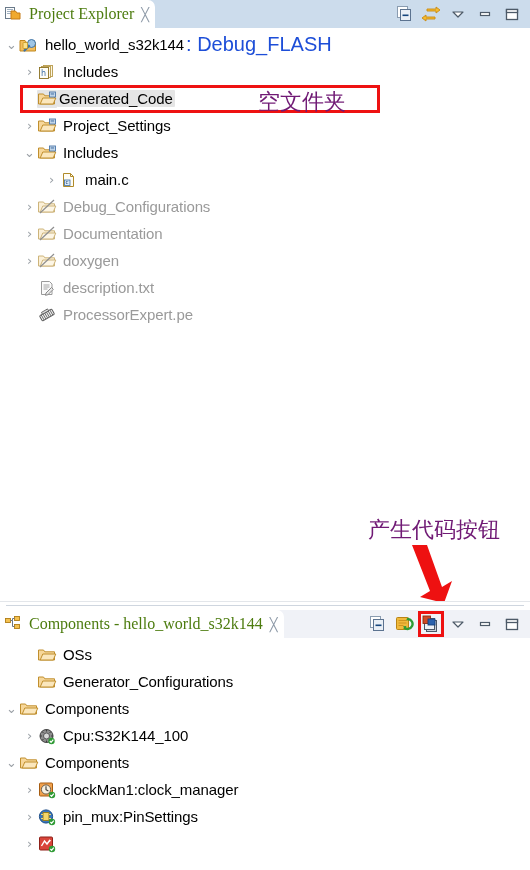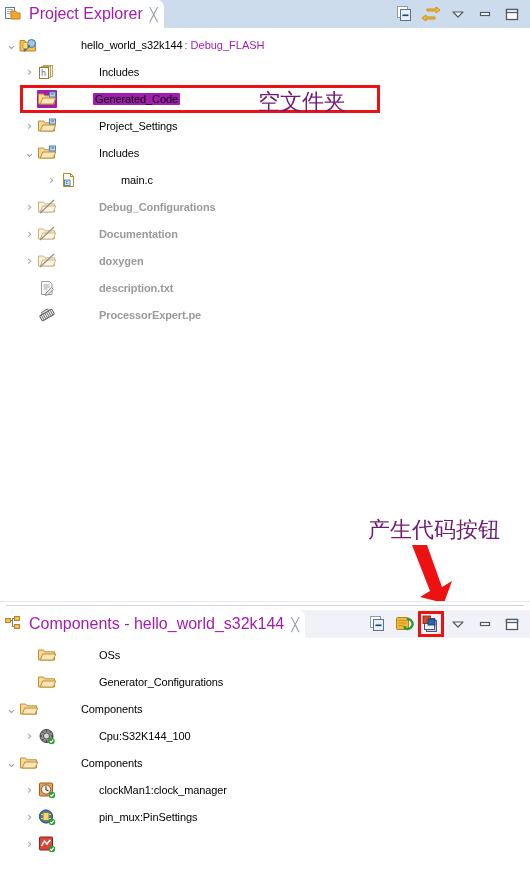--- a/index.html
+++ b/index.html
@@ -34,23 +34,24 @@
     padding: 0 6px 0 4px;
     background: #ffffff;
     border-top-right-radius: 7px;
     position: relative;
     z-index: 2;
   }
   .view-titlebar.inactive .tab { background: #ffffff; }
 
   .tab-title {
     font-size: 16px;
-    color: #a21caf;
+    color: #4d7c0f;
     white-space: nowrap;
     padding-left: 3px;
+    font-family: Liberation Serif, serif;
   }
 
   .tab-close {
     margin-left: 7px;
     color: #8e9aa8;
     font-size: 13px;
     line-height: 1;
     font-family: "DejaVu Sans", sans-serif;
   }
 
@@ -92,29 +93,28 @@
     flex: none;
   }
   .twisty.blank { color: transparent; }
   .ico {
     width: 20px; height: 18px;
     flex: none;
     position: relative;
     margin-right: 4px;
   }
   .label {
-    font-size: 11px;
+    font-size: 15px;
     letter-spacing: -0.1px;
     color: #000;
     padding: 0 2px;
-    margin-left: 36px;
-  }
-  .label.muted { color: #9a9a9a; font-weight: bold; }
-  .suffix { font-size: 11px; color: #a21caf; }
-  .sel { background: #a21caf; border-radius: 1px; }
+  }
+  .label.muted { color: #9a9a9a; }
+  .suffix { font-size: 20px; color: #1d4ed8; }
+  .sel { background: #e5e5e5; border-radius: 1px; }
 
   
   .i0 { padding-left: 4px; }
   .i1 { padding-left: 22px; }
   .i2 { padding-left: 44px; }
 
   
   .redbox {
     position: absolute;
     border: 3px solid #ee1111;

